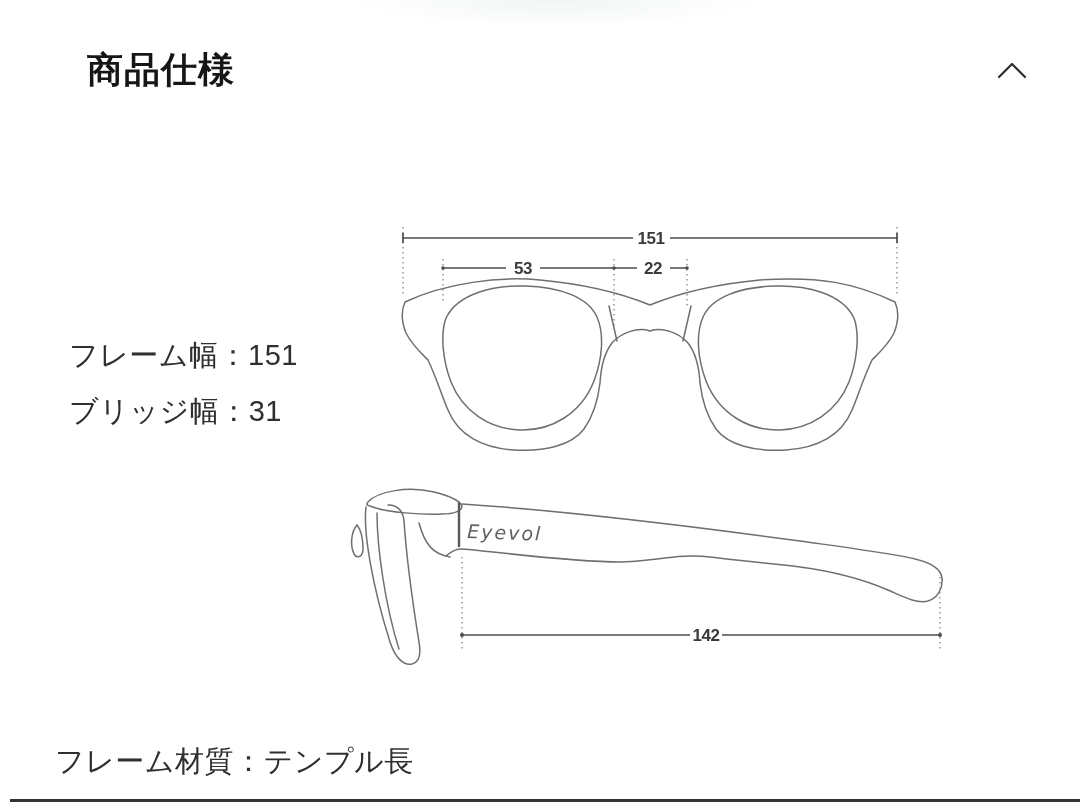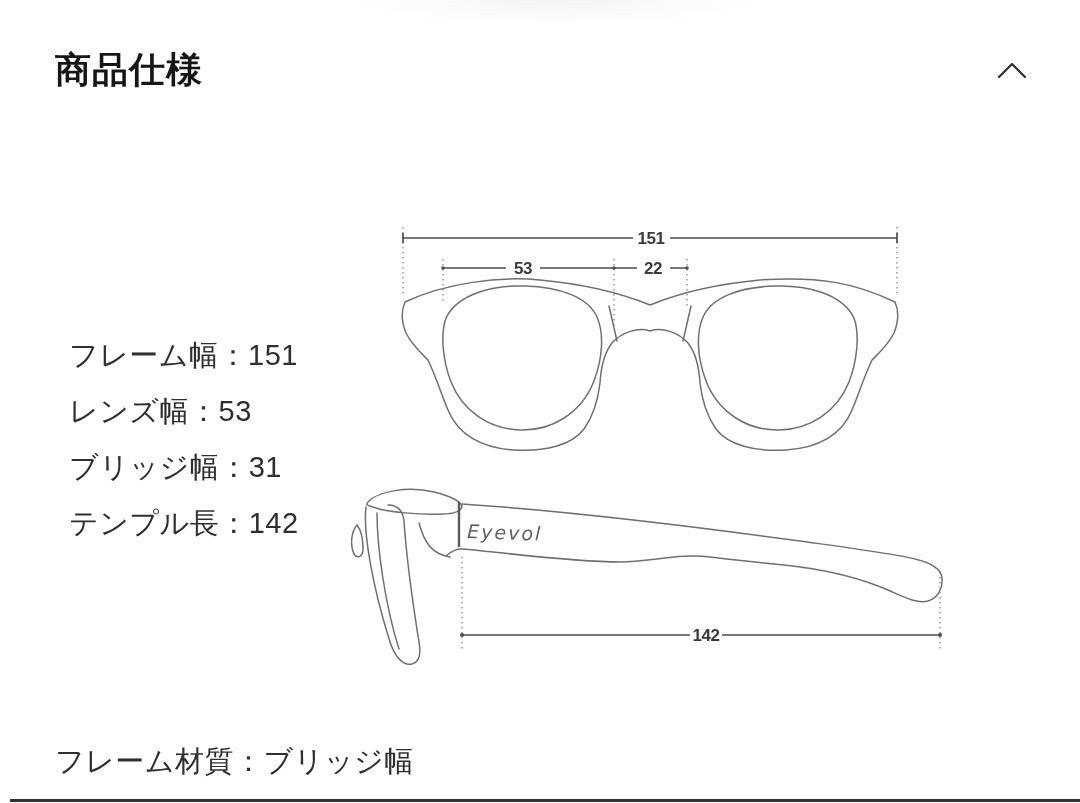--- a/index.html
+++ b/index.html
@@ -16,21 +16,21 @@
     position: absolute; left: 338px; top: 0; width: 436px; height: 27px;
     background: radial-gradient(ellipse 55% 120% at 50% 0%, #f3f4f4 0%, #fafbfb 55%, #ffffff 85%);
     border-radius: 0 0 45% 45%;
   }
 
   .section-header {
     position: absolute; left: 55px; top: 46px; right: 48px;
     display: flex; justify-content: space-between; align-items: center;
   }
   .section-title {
-    font-size: 36px; font-weight: 700; color: #161616; letter-spacing: 1px;
+    font-size: 36px; font-weight: 700; color: #161616; letter-spacing: 1px; margin-left: 32px;
   }
   .collapse-btn {
     background: none; border: none; cursor: pointer;
     width: 40px; height: 30px; display: flex; align-items: center; justify-content: center;
   }
 
   .spec-list {
     position: absolute; left: 55px; top: 327px;
     list-style: none;
   }
@@ -73,23 +73,21 @@
     <div class="section-title">商品仕様</div>
     <button class="collapse-btn">
       <svg width="30" height="17" viewBox="0 0 30 17">
         <polyline points="2,15 15,2 28,15" fill="none" stroke="#2d2d2d" stroke-width="2.2" stroke-linecap="round" stroke-linejoin="round"></polyline>
       </svg>
     </button>
   </div>
 
   <ul class="spec-list">
     <li>フレーム幅：151</li>
-    <li>レンズ幅：53</li>
     <li>ブリッジ幅：31</li>
-    <li>テンプル長：142</li>
   </ul>
 
   <svg class="diagram" viewBox="0 0 620 490">
 
     <g stroke="#8f8f8f" stroke-width="1.4" stroke-dasharray="1.5,3.5" fill="none">
       <path d="M53,22 V91"></path>
       <path d="M547,22 V91"></path>
       <path d="M93,54 V99"></path>
       <path d="M264,54 V124"></path>
       <path d="M337,54 V104"></path>
@@ -197,17 +195,17 @@
       <path d="M590,372 V446"></path>
     </g>
     <g>
       <path d="M112,430 H340 M372,430 H590" stroke="#4d4d4d" stroke-width="1.7" fill="none"></path>
       <circle cx="112" cy="430" r="2" fill="#4d4d4d"></circle>
       <circle cx="590" cy="430" r="2" fill="#4d4d4d"></circle>
       <text class="dim-num" x="356" y="436" text-anchor="middle">142</text>
     </g>
   </svg>
 
-  <div class="material-line">フレーム材質：ブリッジ幅</div>
+  <div class="material-line">フレーム材質：テンプル長</div>
 
   <div class="bottom-divider"></div>
 
 </div>
 
 </body></html>

